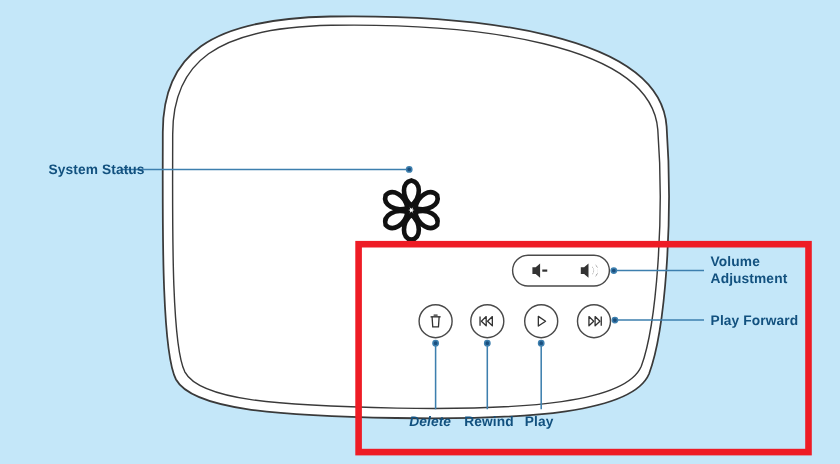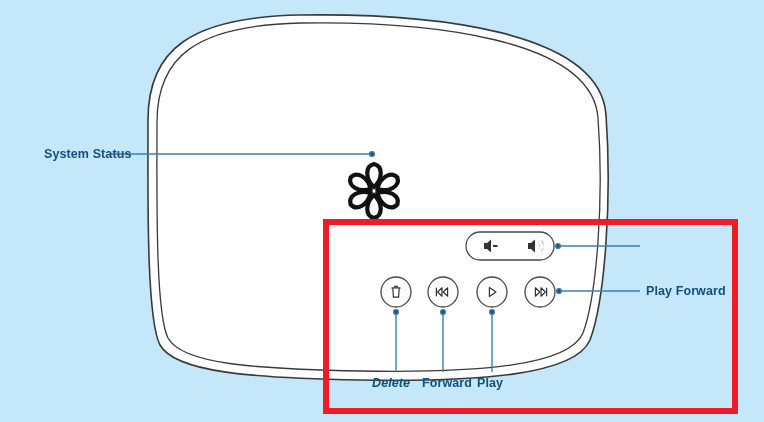--- a/index.html
+++ b/index.html
@@ -159,22 +159,23 @@
       <line x1="443" y1="312" x2="443" y2="372"></line>
       <circle cx="443" cy="312" r="2.4"></circle>
 
       <line x1="492" y1="312" x2="492" y2="372"></line>
       <circle cx="492" cy="312" r="2.4"></circle>
     </g>
   </svg>
 
   <div class="label" id="lbl-system-status">System Status</div>
 
+  <div class="label two-line" id="lbl-volume"><span>Volume</span><br><span>Adjustment</span></div>
 
   <div class="label" id="lbl-fastforward">Play Forward</div>
 
   <div class="label" id="lbl-delete">Delete</div>
 
-  <div class="label" id="lbl-rewind">Forward</div>
+  <div class="label" id="lbl-rewind">Rewind</div>
 
   <div class="label" id="lbl-play">Play</div>
 
 </div>
 
 </body></html>

